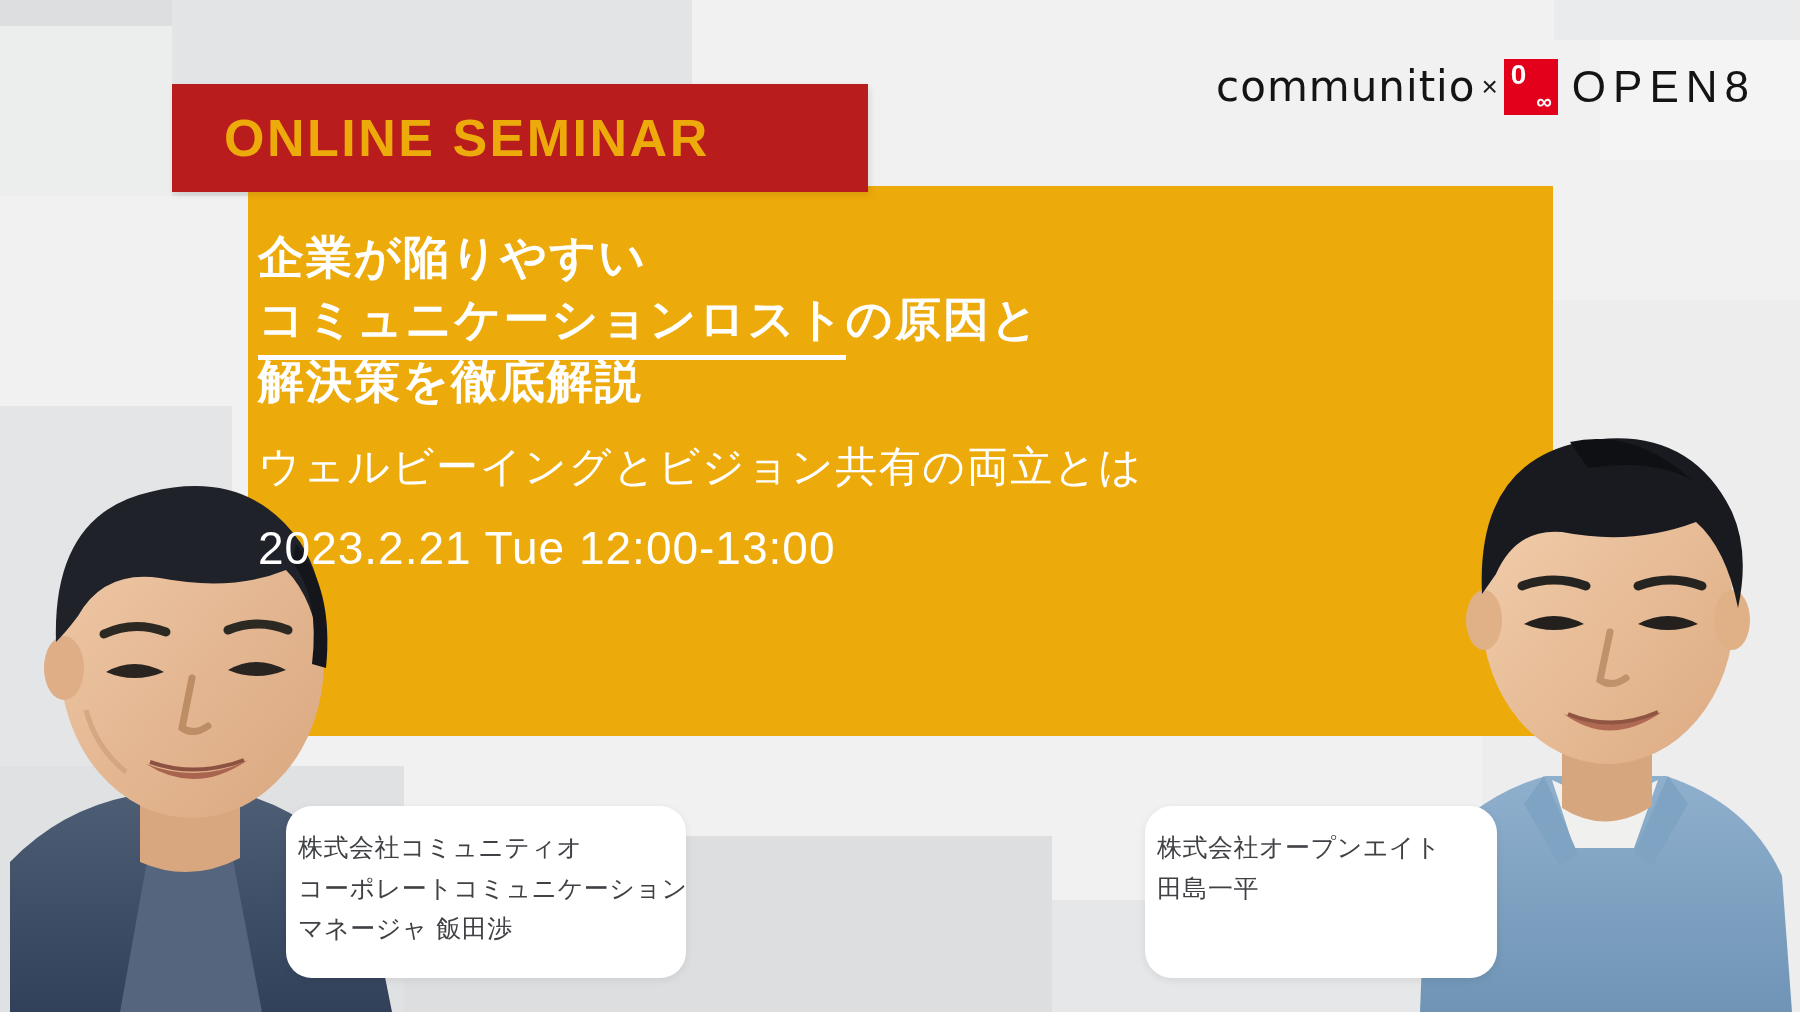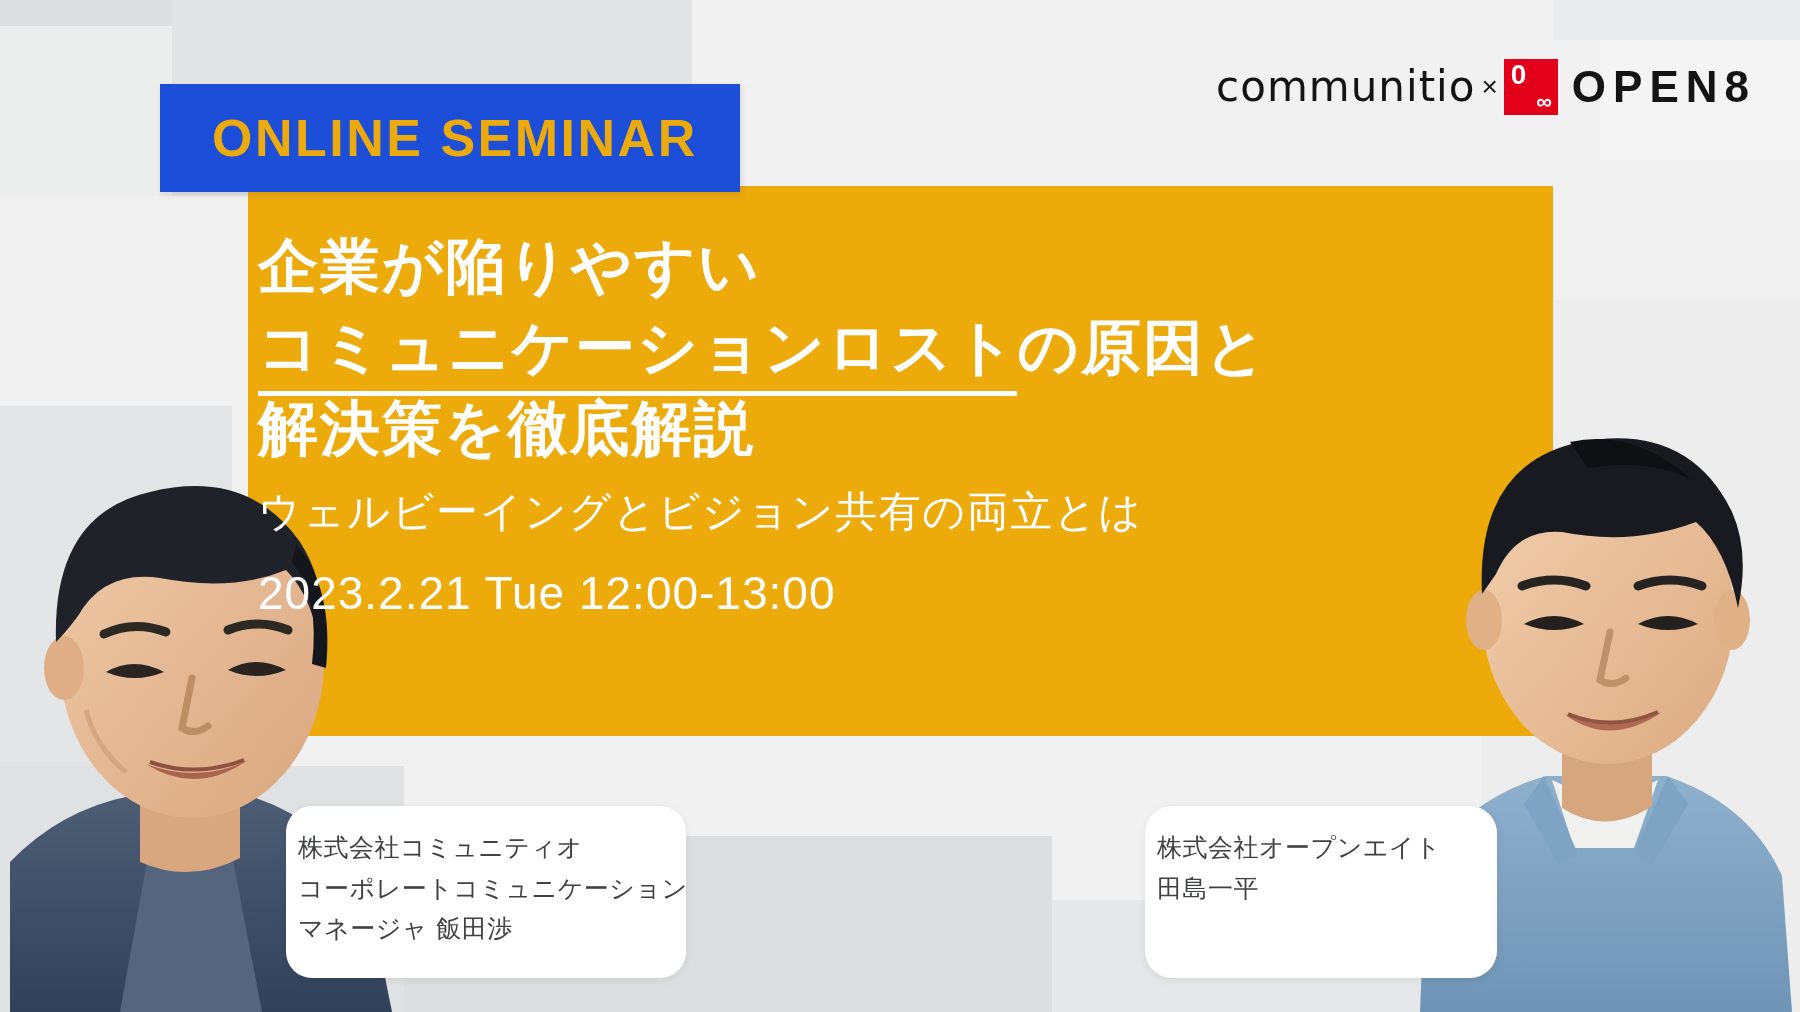--- a/index.html
+++ b/index.html
@@ -86,23 +86,23 @@
   .amber-block {
     position: absolute;
     left: 248px; top: 186px;
     width: 1305px; height: 550px;
     background: #EDAA0B;
   }
 
   
   .seminar-banner {
     position: absolute;
-    left: 160px; top: 84px;
-    width: 580px; height: 108px;
-    background: #1d4ed8;
+    left: 172px; top: 84px;
+    width: 696px; height: 108px;
+    background: #b91c1c;
     display: flex;
     align-items: center;
     box-shadow: 2px 3px 7px rgba(0,0,0,0.10);
   }
   .seminar-banner-text {
     margin-left: 52px;
     color: #EDAA0B;
     font-size: 52px;
     font-weight: bold;
     letter-spacing: 2.5px;
@@ -156,53 +156,53 @@
   .logo-open8-mark .inf {
     position: absolute;
     right: 6px; bottom: 2px;
     color: #ffffff;
     font-size: 22px;
     font-weight: 700;
     line-height: 1;
   }
   .logo-open8-text {
     font-size: 44px;
-    font-weight: bold;
+    font-weight: normal;
     color: #141414;
     letter-spacing: 7px;
     line-height: 1;
     white-space: nowrap;
   }
 
   
   .title-area {
     position: absolute;
     left: 258px; top: 226px;
     width: 1290px;
   }
   .title-line {
     color: #ffffff;
-    font-size: 60px;
+    font-size: 46px;
     font-weight: bold;
     line-height: 1.35;
     letter-spacing: 2px;
     white-space: nowrap;
     font-family: "DejaVu Sans", "Liberation Sans", sans-serif;
   }
   .title-underline-seg {
     border-bottom: 5px solid #ffffff;
     padding-bottom: 9px;
   }
   .subtitle-line {
     color: #ffffff;
     font-size: 42px;
     font-weight: 500;
     line-height: 1.4;
     letter-spacing: 1.5px;
-    margin-top: 14px;
+    margin-top: 26px;
     white-space: nowrap;
     font-family: "DejaVu Sans", "Liberation Sans", sans-serif;
   }
   .datetime-line {
     color: #ffffff;
     font-size: 46px;
     font-weight: 400;
     letter-spacing: 1px;
     margin-top: 24px;
     text-align: left;

